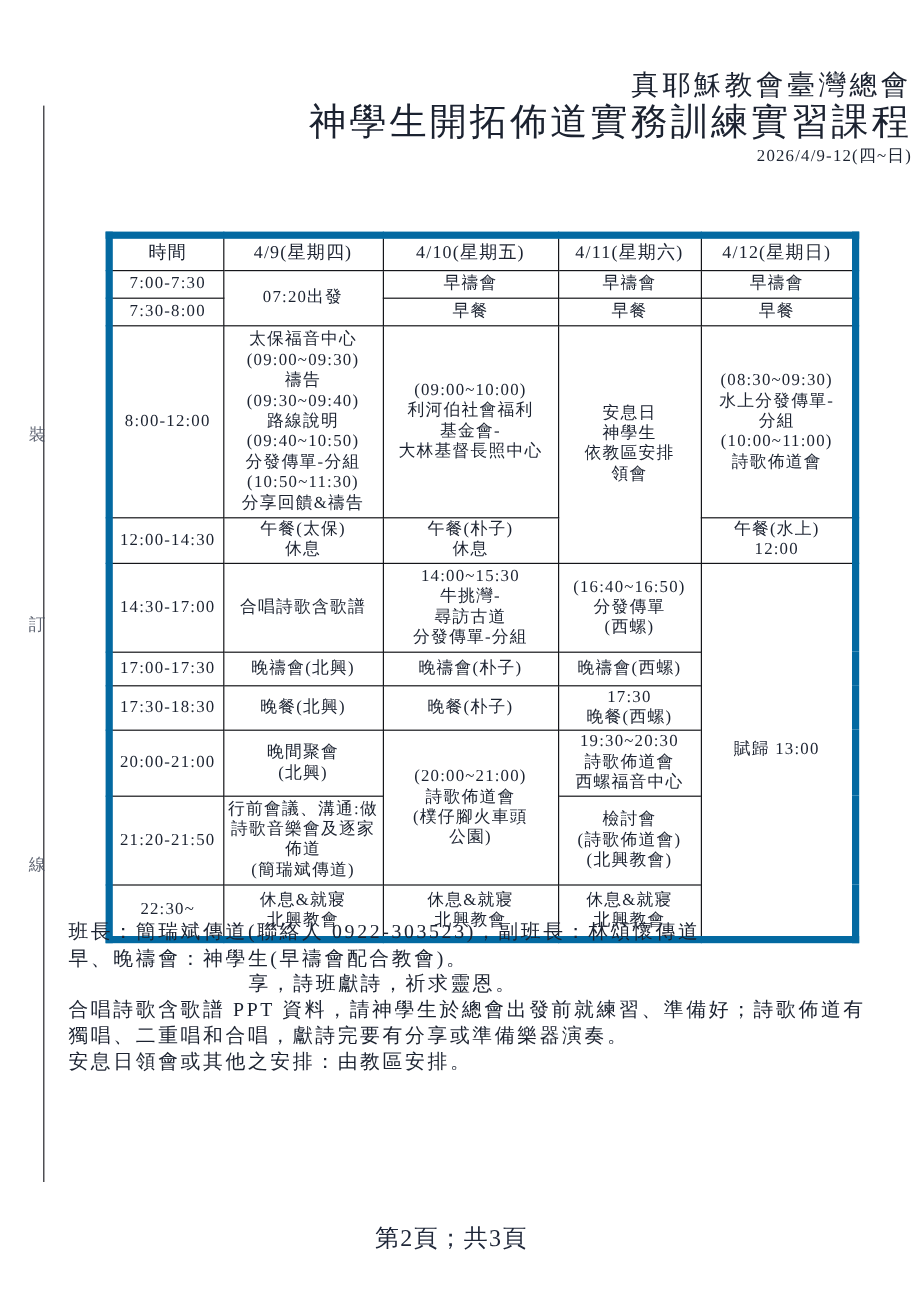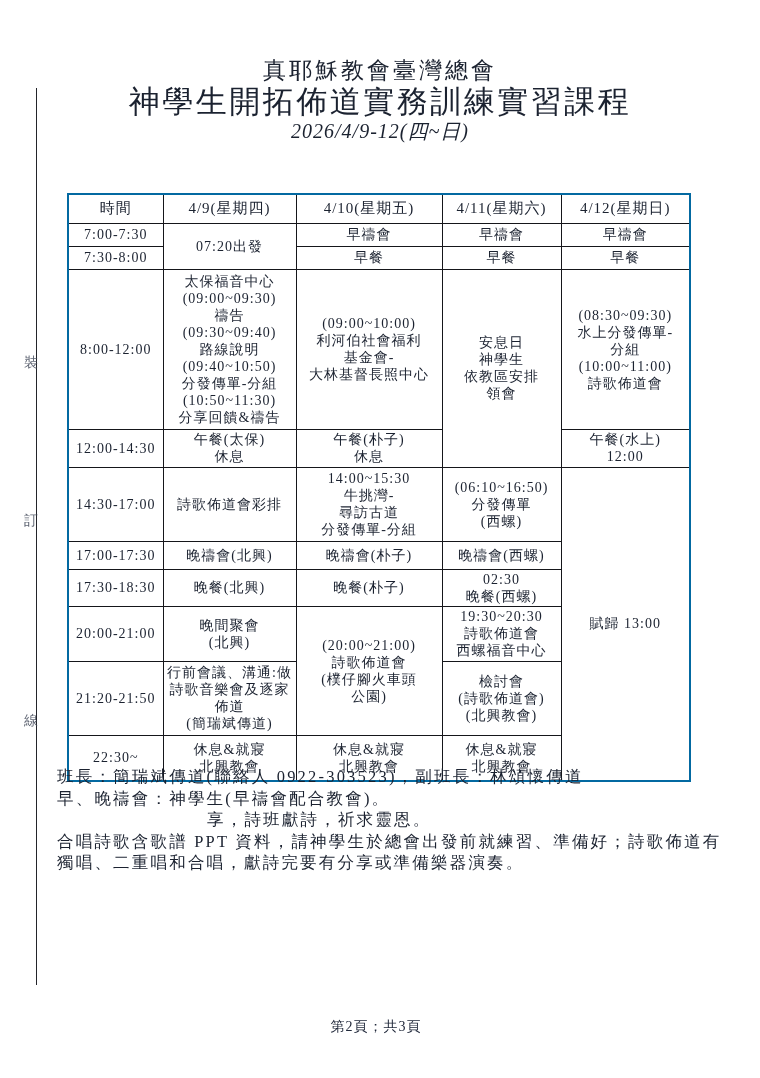--- a/index.html
+++ b/index.html
@@ -9,52 +9,52 @@
     color:#1b2230;
   }
   .page{position:relative;width:760px;height:1078px;overflow:hidden;background:#ffffff;}
 
   
   .binding-line{position:absolute;left:36px;top:88px;width:1px;height:897px;background:#23242a;}
   .binding-char{position:absolute;left:22px;width:18px;text-align:center;
     font-size:14px;color:#454c5c;opacity:.85;letter-spacing:0;}
 
   
-  .doc-header{position:absolute;top:55px;left:0;width:760px;text-align:center;}
+  .doc-header{position:absolute;top:55px;left:0;width:760px;text-align:right;}
   .org-title{font-size:23px;letter-spacing:3px;line-height:31px;}
   .course-title{font-size:31px;letter-spacing:2.5px;line-height:32px;}
-  .date-range{font-size:20px;letter-spacing:1px;line-height:26px;font-style:italic;}
+  .date-range{font-size:14px;letter-spacing:1px;line-height:26px;}
   .location{margin-top:9px;font-size:16px;letter-spacing:2px;line-height:19px;}
 
   
   table.schedule{
-    position:absolute;left:67px;top:193px;width:622px;
+    position:absolute;left:88px;top:193px;width:622px;
     border-collapse:collapse;table-layout:fixed;
-    border:2px solid #0369a1;
+    border:6px solid #0369a1;
   }
   table.schedule td,table.schedule th{
     border:1px solid #15161a;
     text-align:center;vertical-align:middle;
     font-weight:normal;font-size:14px;line-height:17px;
     letter-spacing:1px;white-space:pre-line;
     padding:1px 2px;overflow:hidden;
   }
   table.schedule th{font-size:15px;letter-spacing:1px;}
   td.time-cell{font-size:14.5px;letter-spacing:0;white-space:nowrap;}
 
   
   .notes{position:absolute;left:57px;top:766px;width:660px;
     font-size:16.5px;letter-spacing:2.2px;line-height:21.5px;}
   .note-line{white-space:nowrap;}
   .indent-a{padding-left:91px;}
   .indent-b{padding-left:150px;}
 
   
   .page-number{position:absolute;left:0;top:1018px;width:752px;text-align:center;
-    font-size:14px;letter-spacing:1px;color:#20283a;}
+    font-size:20px;letter-spacing:1px;color:#20283a;}
 </style>
 </head>
 <body>
 
 <div class="page">
 
   <div class="binding-line"></div>
   <div class="binding-char" style="top:354px">裝</div>
   <div class="binding-char" style="top:512px">訂</div>
   <div class="binding-char" style="top:712px">線</div>
@@ -123,41 +123,41 @@
         <td class="time-cell">12:00-14:30</td>
         <td>午餐(太保)
 休息</td>
         <td>午餐(朴子)
 休息</td>
         <td>午餐(水上)
 12:00</td>
       </tr>
       <tr style="height:74px">
         <td class="time-cell">14:30-17:00</td>
-        <td>詩歌佈道會彩排</td>
+        <td>合唱詩歌含歌譜</td>
         <td>14:00~15:30
 牛挑灣-
 尋訪古道
 分發傳單-分組</td>
-        <td>(06:10~16:50)
+        <td>(16:40~16:50)
 分發傳單
 (西螺)</td>
         <td rowspan="6">賦歸 13:00</td>
       </tr>
       <tr style="height:28px">
         <td class="time-cell">17:00-17:30</td>
         <td>晚禱會(北興)</td>
         <td>晚禱會(朴子)</td>
         <td>晚禱會(西螺)</td>
       </tr>
       <tr style="height:37px">
         <td class="time-cell">17:30-18:30</td>
         <td>晚餐(北興)</td>
         <td>晚餐(朴子)</td>
-        <td>02:30
+        <td>17:30
 晚餐(西螺)</td>
       </tr>
       <tr style="height:55px">
         <td class="time-cell">20:00-21:00</td>
         <td>晚間聚會
 (北興)</td>
         <td rowspan="2">(20:00~21:00)
 詩歌佈道會
 (樸仔腳火車頭
 公園)</td>
@@ -184,17 +184,18 @@
       </tr>
     </tbody>
   </table>
 
   <div class="notes">
     <div class="note-line">班長：簡瑞斌傳道(聯絡人 0922-303523)，副班長：林頌懷傳道</div>
     <div class="note-line">早、晚禱會：神學生(早禱會配合教會)。</div>
     <div class="note-line indent-b">享，詩班獻詩，祈求靈恩。</div>
     <div class="note-line">合唱詩歌含歌譜 PPT 資料，請神學生於總會出發前就練習、準備好；詩歌佈道有</div>
     <div class="note-line">獨唱、二重唱和合唱，獻詩完要有分享或準備樂器演奏。</div>
+    <div class="note-line">安息日領會或其他之安排：由教區安排。</div>
   </div>
 
   <div class="page-number">第2頁；共3頁</div>
 
 </div>
 
 </body></html>

